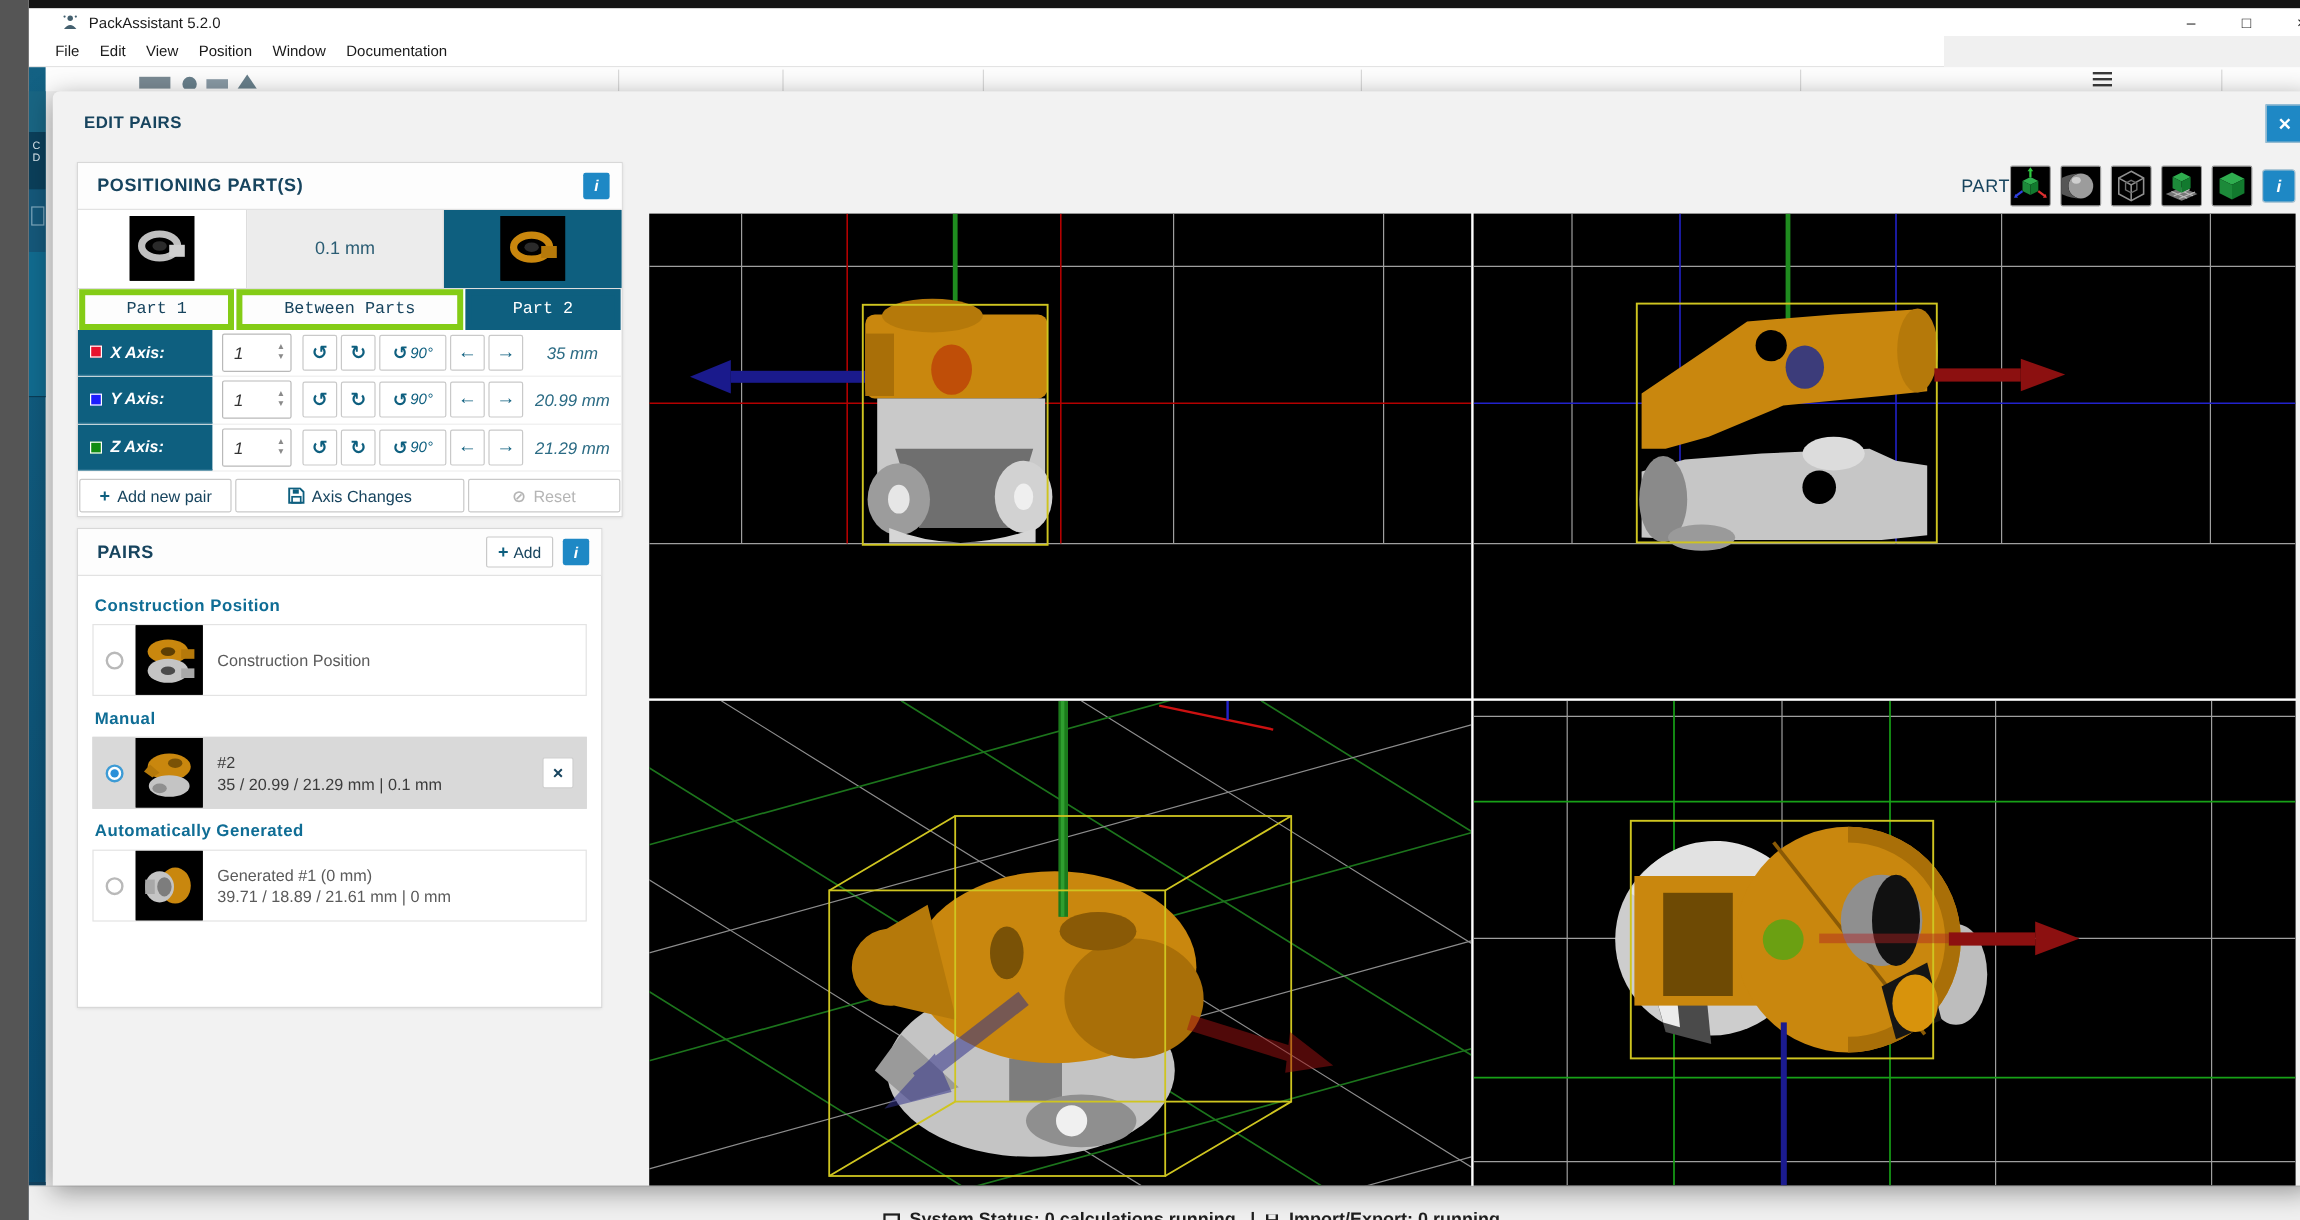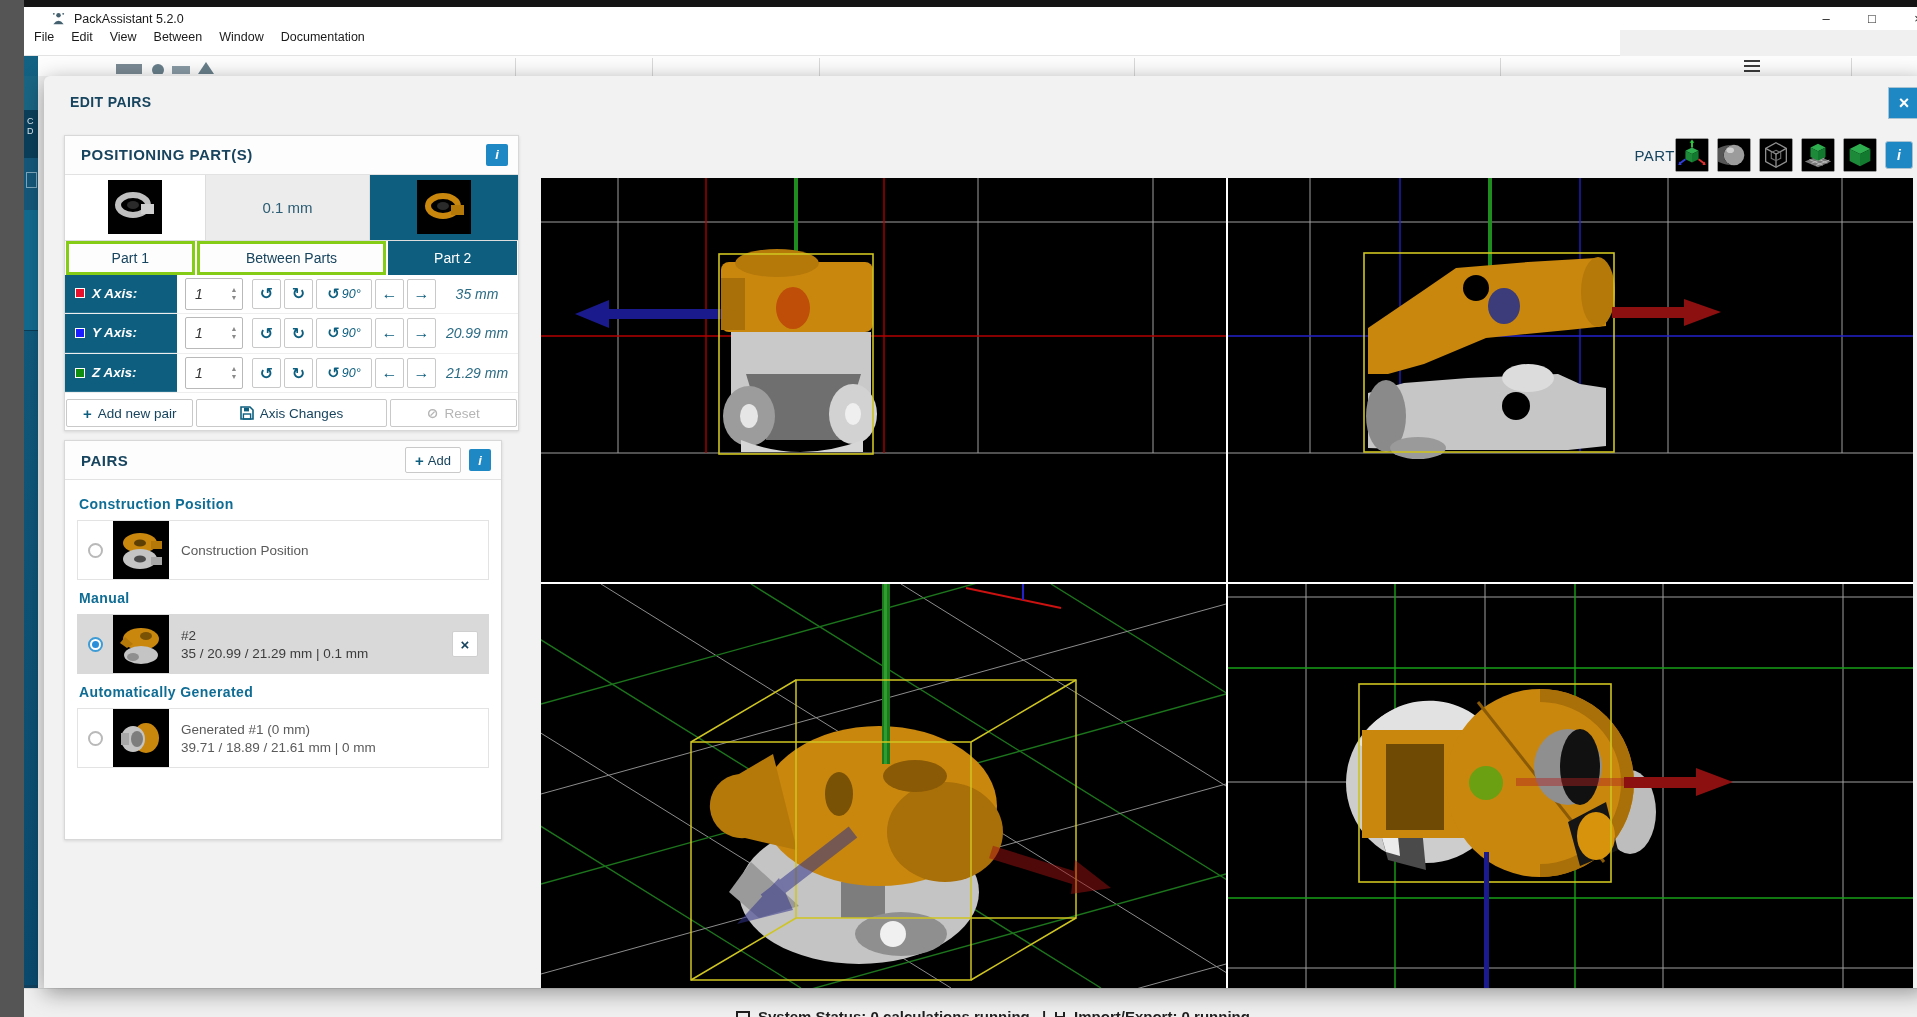--- a/index.html
+++ b/index.html
@@ -5,21 +5,21 @@
   html,body{margin:0;padding:0;background:#555;}
   #screen{position:relative;width:1917px;height:1017px;background:#f0f0f0;overflow:hidden;
           font-family:"Liberation Sans","DejaVu Sans",sans-serif;margin-left:24px;-webkit-font-smoothing:antialiased;}
   
   .top-edge{position:absolute;left:0;top:0;width:1917px;height:7px;background:#141414;}
   .titlebar{position:absolute;left:0;top:7px;width:1917px;height:23px;background:#fff;display:flex;align-items:center;}
   .app-logo{width:15px;height:15px;margin-left:27px;margin-right:8px;}
   .title-text{font-size:12.5px;color:#1a1a1a;}
   .win-controls{position:absolute;right:0;top:0;height:23px;display:flex;}
   .win-btn{width:46px;height:23px;display:flex;align-items:center;justify-content:center;font-size:13px;color:#1a1a1a;cursor:default;}
-  .menubar{position:absolute;left:0;top:30px;width:1596px;height:26px;background:#fff;border-bottom:1px solid #e3e3e3;display:flex;gap:17px;padding-left:10px;box-sizing:border-box;}
+  .menubar{position:absolute;left:0;top:30px;width:1596px;height:26px;background:#fff;border-bottom:1px solid #e3e3e3;display:flex;align-items:center;gap:17px;padding-left:22px;box-sizing:border-box;}
   .menu-item{font-size:12.5px;color:#1a1a1a;}
   
   .toolbar-strip{position:absolute;left:0;top:56px;width:1917px;height:20px;background:#fdfdfd;}
   .tb-sep{position:absolute;top:2px;width:1px;height:18px;background:#d9d9d9;}
   .logo-frag{position:absolute;left:90px;top:2px;width:150px;height:16px;overflow:hidden;opacity:.8;}
   .hamburger{position:absolute;left:1720px;top:4px;width:16px;height:12px;}
   .hamburger div{height:2px;background:#3a3a3a;margin-bottom:3px;}
   .side-strip{position:absolute;left:0;top:56px;width:14px;height:961px;background:linear-gradient(#136183,#0a4a6e);}
   .ss-b1{position:absolute;left:0;top:20px;width:14px;height:34px;background:#196583;}
   .ss-b2{position:absolute;left:0;top:54px;width:14px;height:48px;background:#0b3f5a;color:#dce8ee;font-size:9px;line-height:10px;padding:6px 0 0 3px;box-sizing:border-box;}
@@ -41,21 +41,21 @@
   .info-btn{width:22px;height:22px;background:#1e88c5;color:#fff;border-radius:2px;font-size:13px;font-weight:bold;display:flex;align-items:center;justify-content:center;cursor:pointer;font-style:italic;}
   
   #card-pos{left:20px;top:59px;width:455px;height:296px;display:flex;flex-direction:column;}
   .sel-row{height:66px;display:flex;border-bottom:1px solid #ddd;}
   .sel-cell{display:flex;align-items:center;justify-content:center;}
   .sel-p1{width:140px;background:#fff;border-right:1px solid #ddd;}
   .sel-gap{flex:1;background:#ececec;font-size:15px;color:#2b5d74;border-right:1px solid #ddd;}
   .sel-p2{width:148px;background:#0e5f7f;}
   .thumb{background:#000;}
   .tabs{height:34px;display:flex;gap:2px;padding:0 1px;}
-  .tab{border:3px solid #84cc16;background:#fdfdfd;color:#17445e;font-size:14px;display:flex;align-items:center;justify-content:center;cursor:pointer;box-sizing:border-box;}
+  .tab{border:5px solid #84cc16;background:#fdfdfd;color:#17445e;font-size:14px;display:flex;align-items:center;justify-content:center;cursor:pointer;box-sizing:border-box;font-family:Liberation Mono, monospace;}
   .tab.active{background:#0e5f7f;color:#fff;border-color:#0e5f7f;}
   .tab-1,.tab-3{flex:1;}
   .tab-2{flex:1.5;}
   .axis-row{height:39px;display:flex;align-items:center;border-bottom:1px solid #eee;font-style:italic;}
   .axis-label{width:112px;height:100%;background:#0e5f7f;color:#fff;font-size:13.5px;font-weight:bold;display:flex;align-items:center;gap:7px;padding-left:10px;box-sizing:border-box;border-bottom:1px solid #2a7391;}
   .swatch{width:10px;height:10px;border:1px solid #fff;box-sizing:border-box;}
   .num-input{width:56px;height:30px;border:1px solid #b9b9b9;background:#fff;margin-left:8px;display:flex;align-items:center;border-radius:2px;}
   .num-val{flex:1;padding-left:9px;font-size:14px;color:#333;}
   .spin{display:flex;flex-direction:column;width:16px;font-size:7px;color:#8a8a8a;line-height:8px;align-items:center;cursor:pointer;}
   .btn-grp{display:flex;gap:3px;margin-left:9px;}
@@ -115,21 +115,21 @@
       <div class="win-btn">–</div>
       <div class="win-btn">□</div>
       <div class="win-btn">×</div>
     </div>
   </div>
 
   <div class="menubar">
     <span class="menu-item">File</span>
     <span class="menu-item">Edit</span>
     <span class="menu-item">View</span>
-    <span class="menu-item">Between</span>
+    <span class="menu-item">Position</span>
     <span class="menu-item">Window</span>
     <span class="menu-item">Documentation</span>
   </div>
 
   <div class="toolbar-strip">
     <svg class="logo-frag" viewBox="0 0 150 16">
       <rect x="2" y="6" width="26" height="10" fill="#5a6e7a"></rect>
       <circle cx="44" cy="12" r="6" fill="#44606f"></circle>
       <rect x="58" y="8" width="18" height="8" fill="#6d8290"></rect>
       <path d="M84 16 L92 4 L100 16 Z" fill="#44606f"></path>

